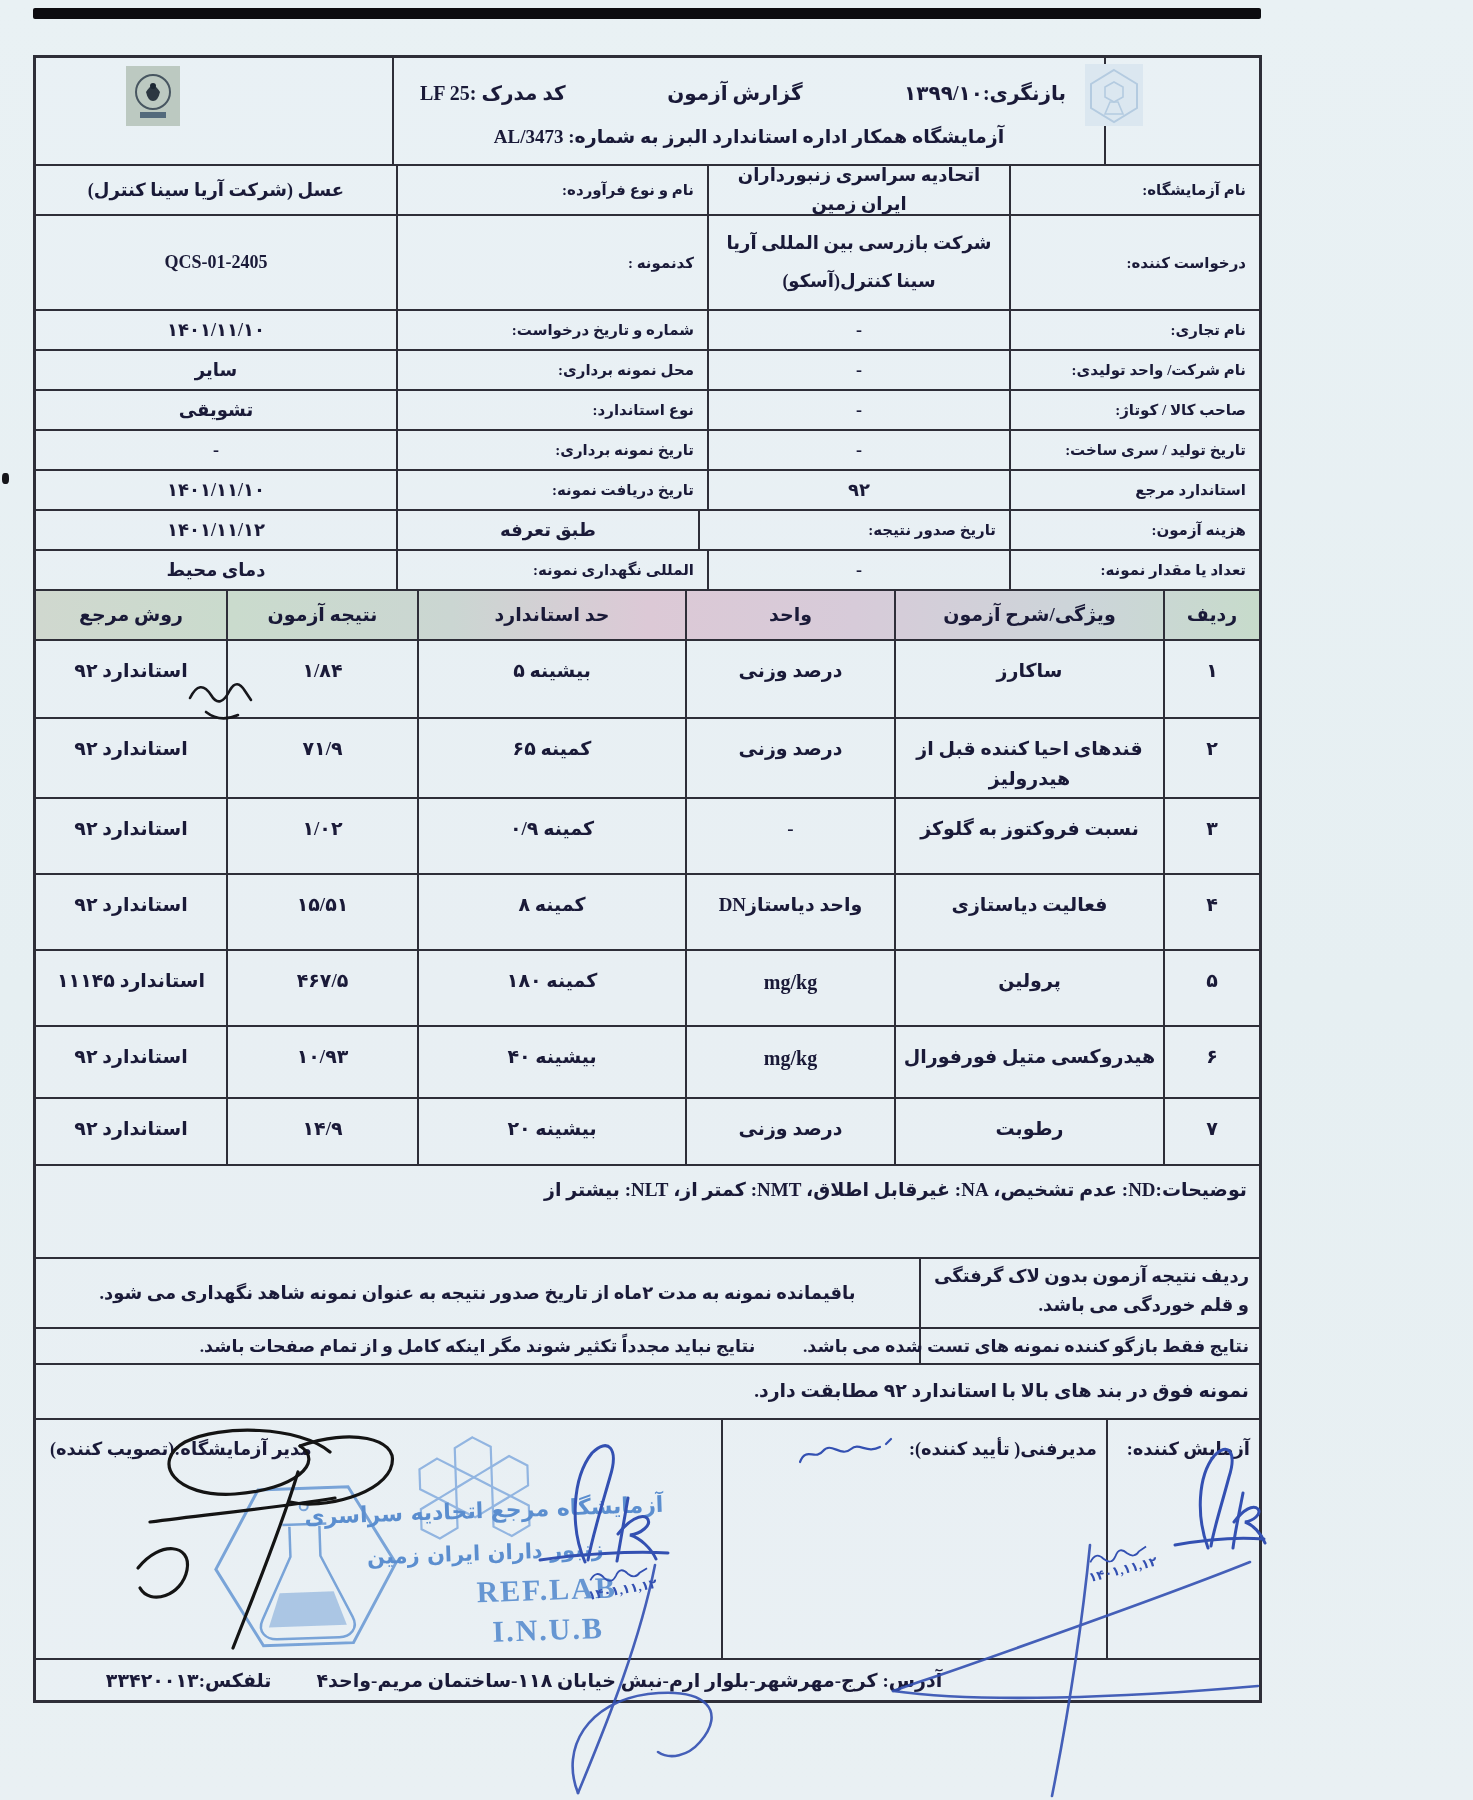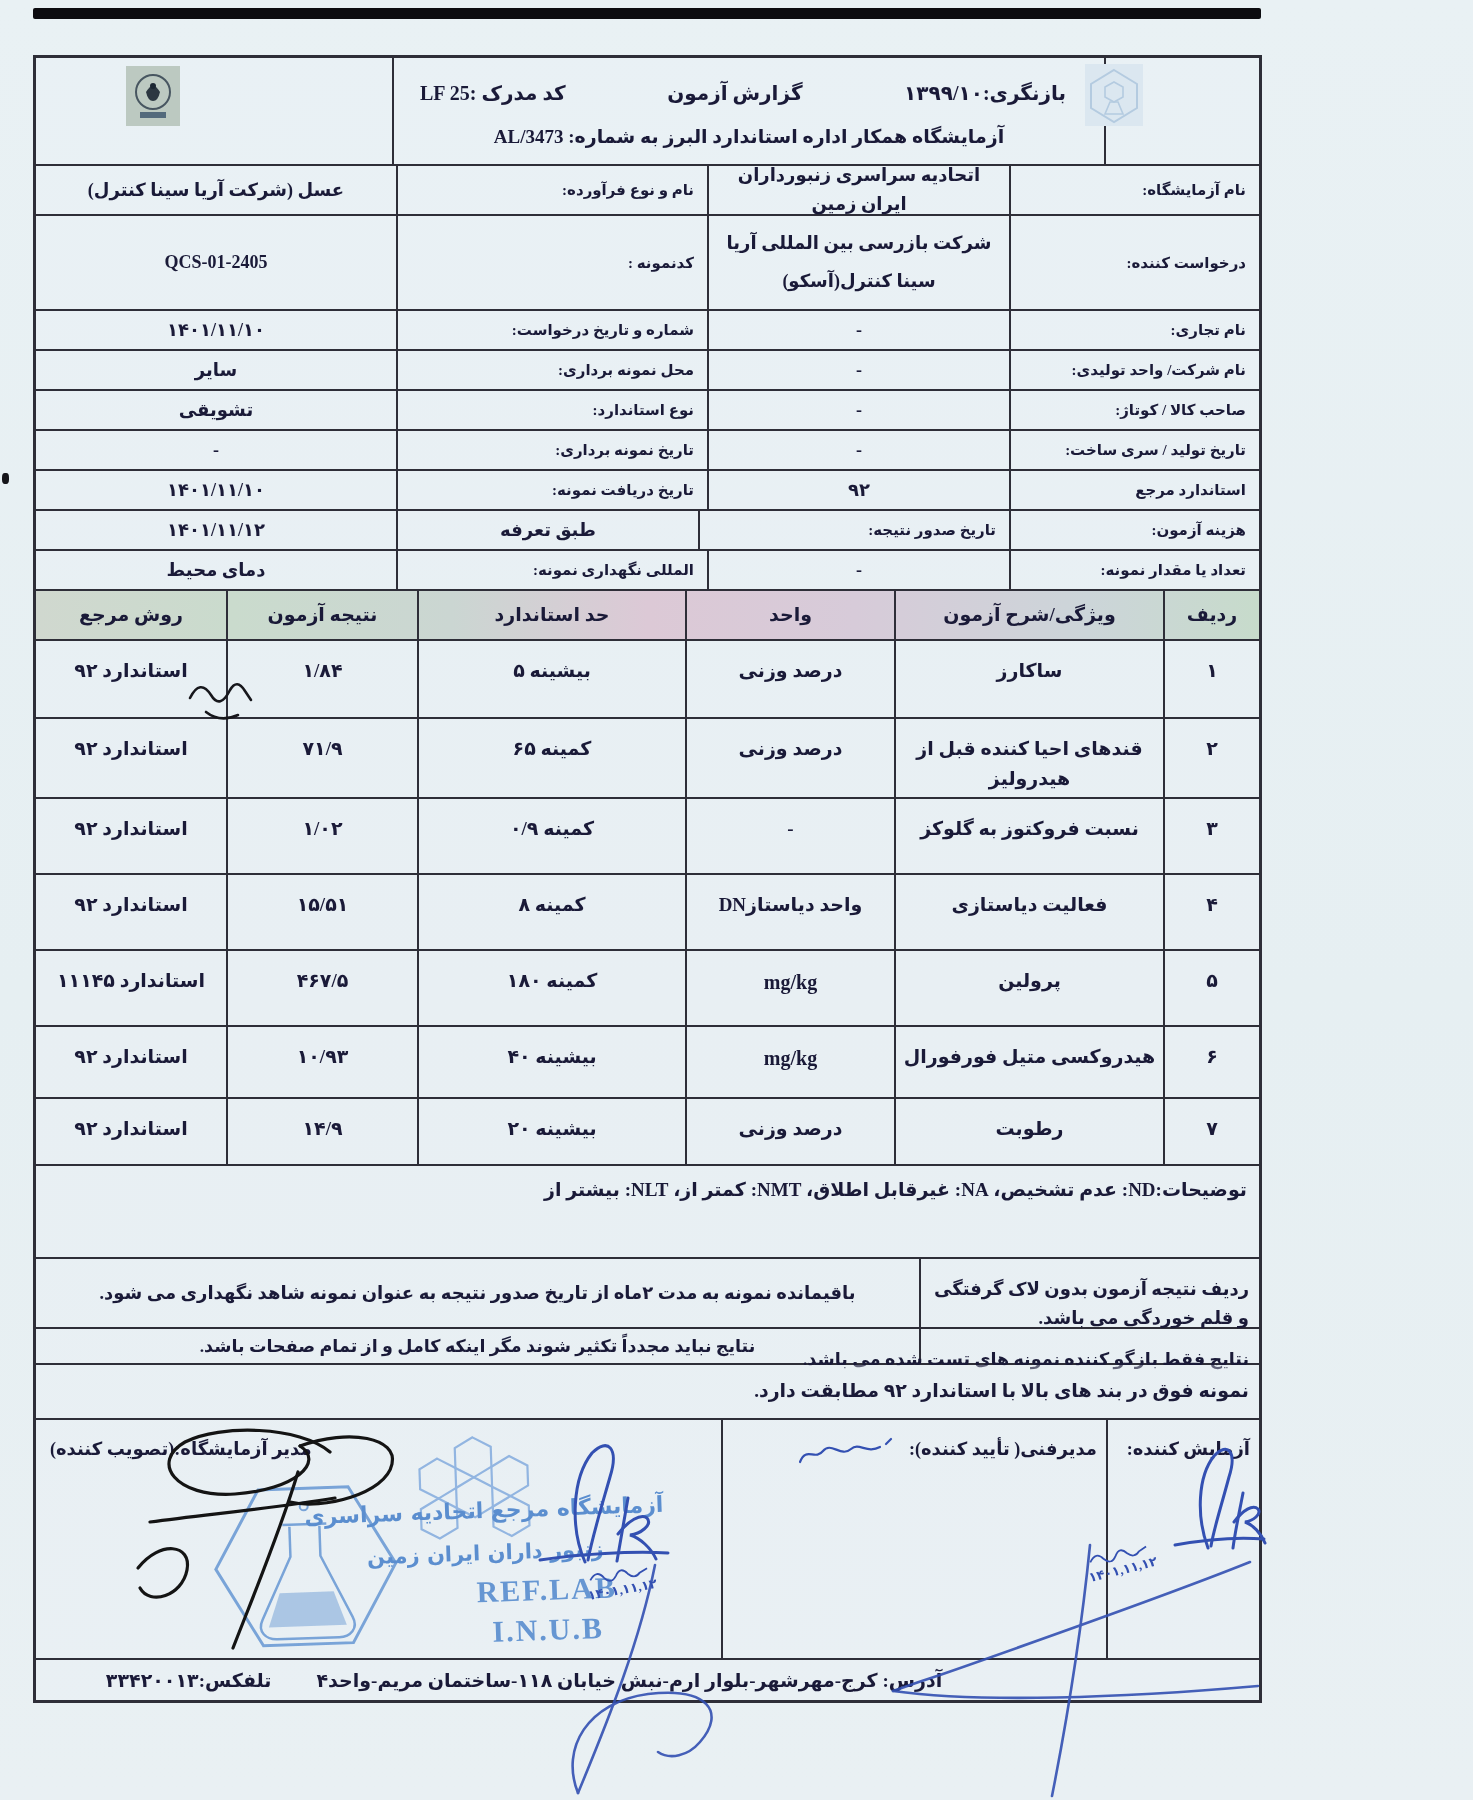--- a/index.html
+++ b/index.html
@@ -28,21 +28,21 @@
   .h-line2{text-align:center;font-size:19px}
   
   .c-l1{width:250px}.c-v1{width:302px}.c-l2{width:311px}.c-v2{flex:1}
   
   .res-head{height:50px;background:linear-gradient(to left,#c7dbcb 0%,#ccd5d9 14%,#d7cbd9 33%,#dcc9d6 50%,#cbd6d2 66%,#cadbcd 84%,#d0d8cf 100%)}
   .res-head .cell{font-size:19px}
   .r-no{width:96px}.r-prop{width:269px}.r-unit{width:209px}.r-lim{width:268px}.r-res{width:191px}.r-met{flex:1}
   .res-row .cell{align-items:flex-start;padding-top:15px;font-size:19px}
   
   .notes-head{flex-direction:row;padding:7px 12px 0;text-align:right;font-size:19px;line-height:1.8;display:flex;align-items:stretch}
-  .n-r{width:340px;align-items:flex-start;justify-content:flex-start;text-align:right;padding:16px 10px 0;font-size:18px}
+  .n-r{width:340px;align-items:flex-start;justify-content:flex-start;text-align:right;padding:3px 10px 0;font-size:18px}
   .n-l{flex:1;font-size:18px}
   .nowrapcell{white-space:nowrap;overflow:visible;font-size:17.5px}
   .conf{justify-content:flex-start;text-align:right;padding:9px 10px;font-size:19px}
   
   .s-r{width:153px}.s-m{width:385px}.s-l{flex:1}
   .sig .cell{align-items:flex-start;justify-content:flex-start;text-align:right;padding:15px 9px 0;font-size:18px;white-space:nowrap}
   .sig .s-l{justify-content:flex-end;padding-left:14px}
   
   .footer{height:40px;align-items:center;justify-content:center;display:flex;gap:45px;padding-left:8px;padding-right:255px;font-size:19px}
   

